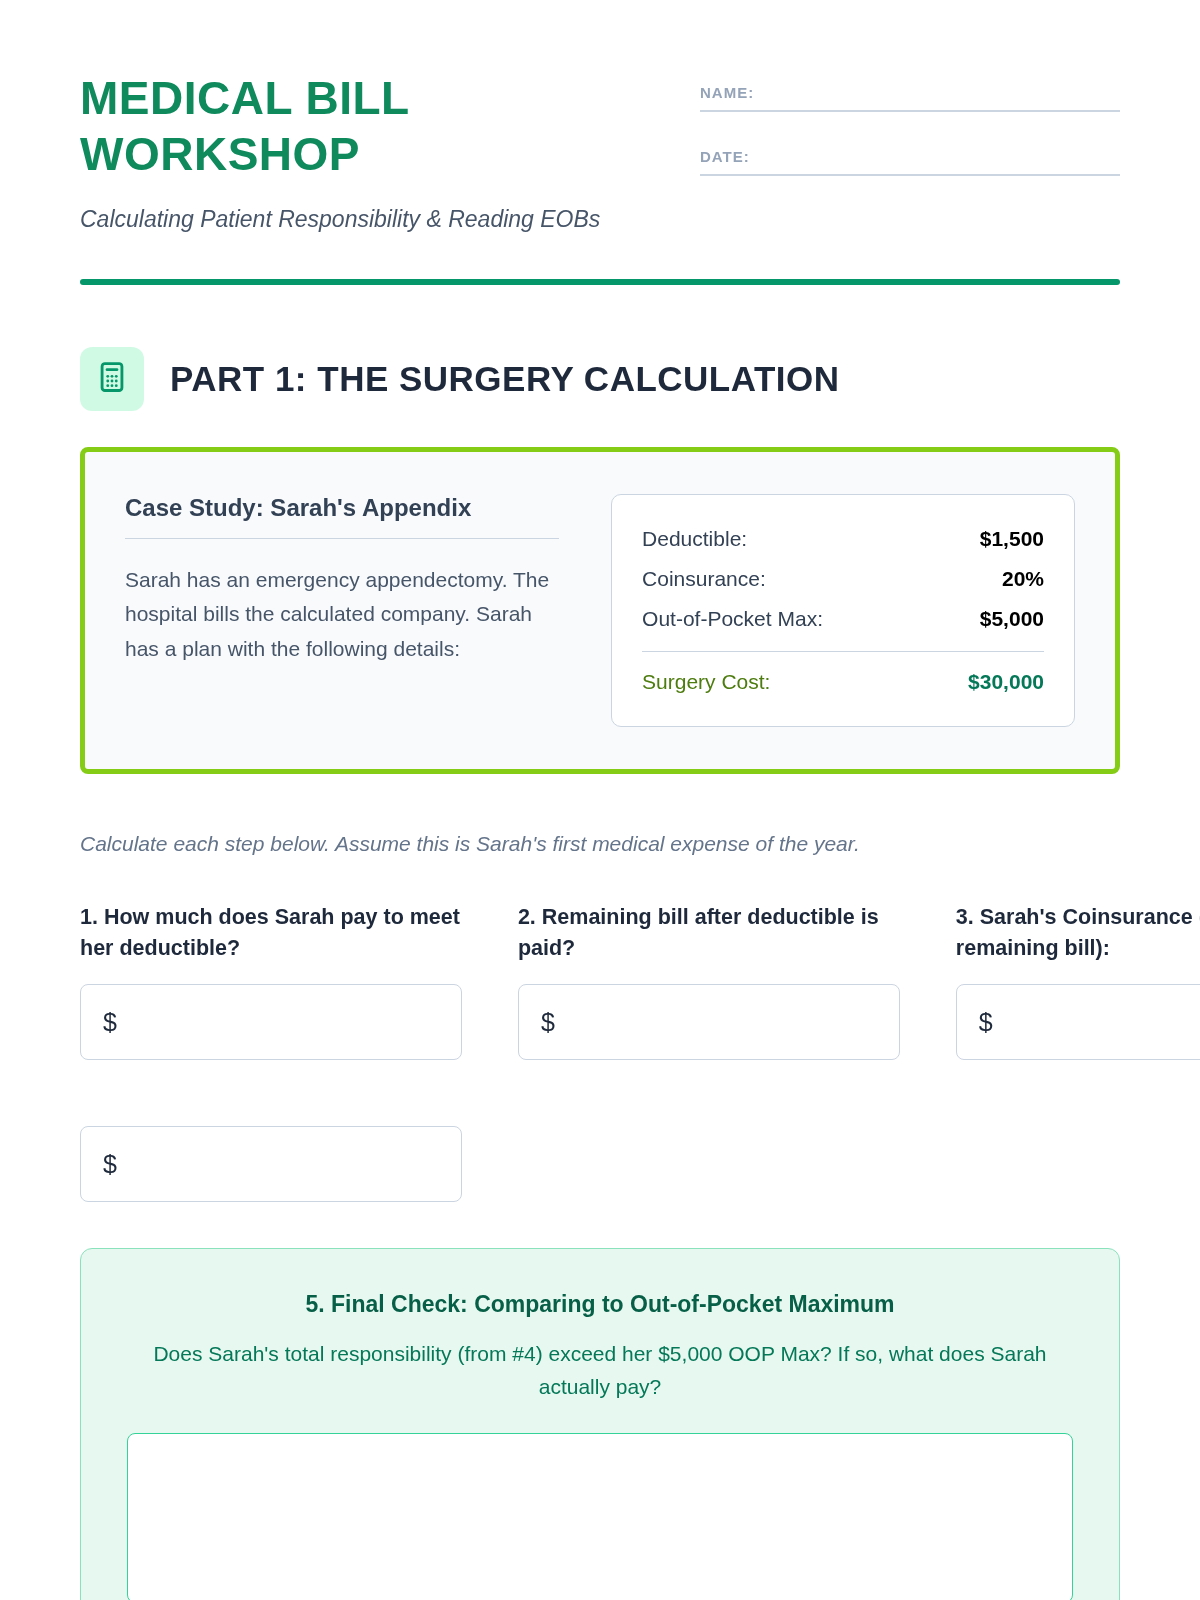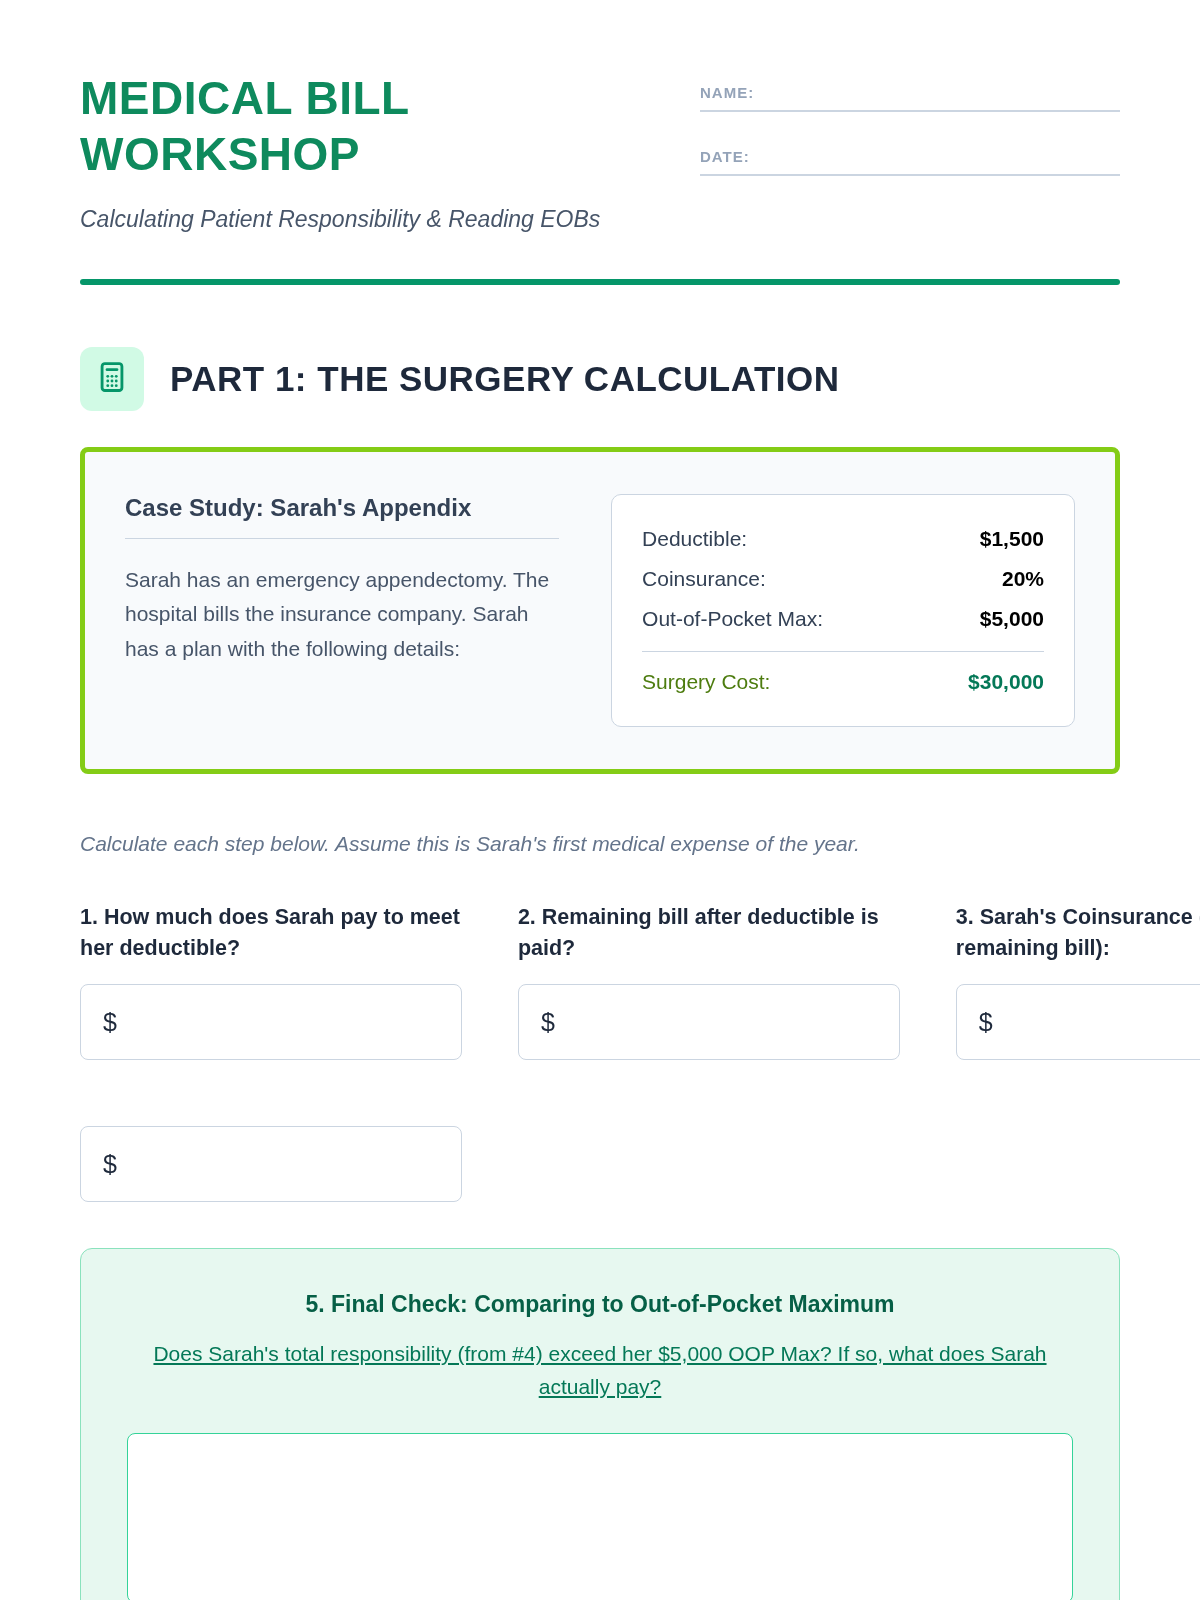--- a/index.html
+++ b/index.html
@@ -92,21 +92,21 @@
   }
 
   
   .final-card {
     margin-top:46px; background:#e7f8f0; border:1px solid #8ae2bd;
     border-radius:12px; padding:42px 46px 46px 46px; text-align:center;
   }
   .final-title { font-size:23px; font-weight:bold; color:#065f46; }
   .final-question {
     margin-top:20px; font-size:21px; color:#047857; line-height:1.55;
-    max-width:930px; margin-left:auto; margin-right:auto;text-decoration:underline;
+    max-width:930px; margin-left:auto; margin-right:auto;
   }
   .final-area {
     margin-top:30px; width:100%; height:170px;
     background:#ffffff; border:1px solid #34d399; border-radius:8px;
     resize:none; padding:16px 18px; font-size:20px; color:#1e293b;
     font-family:inherit; outline:none; display:block;
   }
 </style>
 </head>
 <body>
@@ -152,21 +152,21 @@
           <line x1="15" y1="18.1" x2="15" y2="18.1"></line>
         </svg>
       </span>
     </div>
     <div class="part-title">PART 1: THE SURGERY CALCULATION</div>
   </div>
 
   <div class="case-card">
     <div class="case-left">
       <div class="case-title">Case Study: Sarah's Appendix</div>
-      <div class="case-desc">Sarah has an emergency appendectomy. The hospital bills the insurance company. Sarah has a plan with the following details:</div>
+      <div class="case-desc">Sarah has an emergency appendectomy. The hospital bills the calculated company. Sarah has a plan with the following details:</div>
     </div>
     <div class="plan-panel">
       <div class="plan-row">
         <span class="plan-label">Deductible:</span>
         <span class="plan-value">$1,500</span>
       </div>
       <div class="plan-row">
         <span class="plan-label">Coinsurance:</span>
         <span class="plan-value">20%</span>
       </div>

